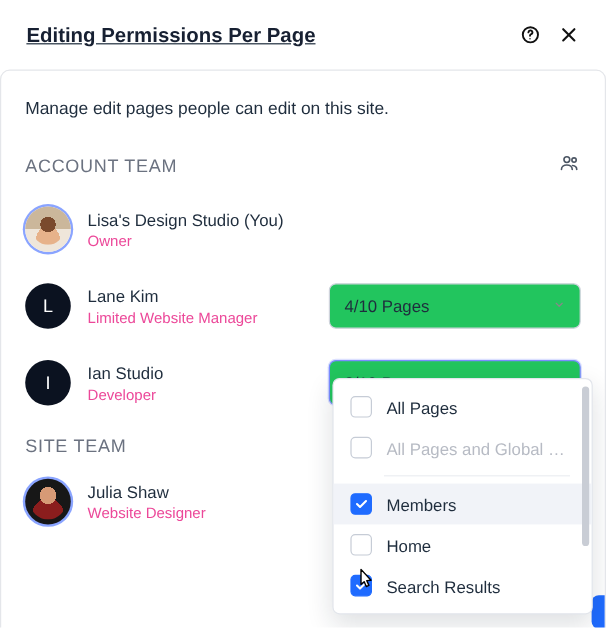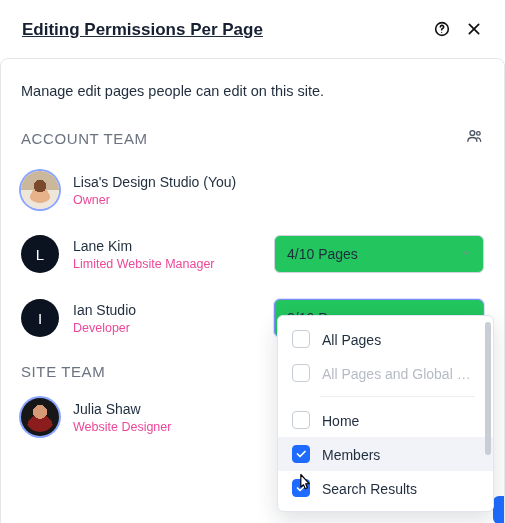--- a/index.html
+++ b/index.html
@@ -312,33 +312,33 @@
 
       <div class="dd-item">
         <span class="chk"></span>
         <span class="dd-label">All Pages</span>
       </div>
       <div class="dd-item disabled">
         <span class="chk"></span>
         <span class="dd-label">All Pages and Global Se…</span>
       </div>
       <div class="dd-divider"></div>
-      <div class="dd-item">
-        <span class="chk"></span>
-        <span class="dd-label">Home</span>
-      </div>
       <div class="dd-item highlight">
         <span class="chk checked">
           <svg width="12" height="12" viewBox="0 0 24 24" fill="none" stroke="#fff" stroke-width="3.5" stroke-linecap="round" stroke-linejoin="round">
               <path d="M5 12l5 5L20 7"></path>
             </svg>
         </span>
         <span class="dd-label">Members</span>
       </div>
       <div class="dd-item">
+        <span class="chk"></span>
+        <span class="dd-label">Home</span>
+      </div>
+      <div class="dd-item">
         <span class="chk checked">
           <svg width="12" height="12" viewBox="0 0 24 24" fill="none" stroke="#fff" stroke-width="3.5" stroke-linecap="round" stroke-linejoin="round">
               <path d="M5 12l5 5L20 7"></path>
             </svg>
         </span>
         <span class="dd-label">Search Results</span>
       </div>
     </div>
 
     <span class="cursor">

